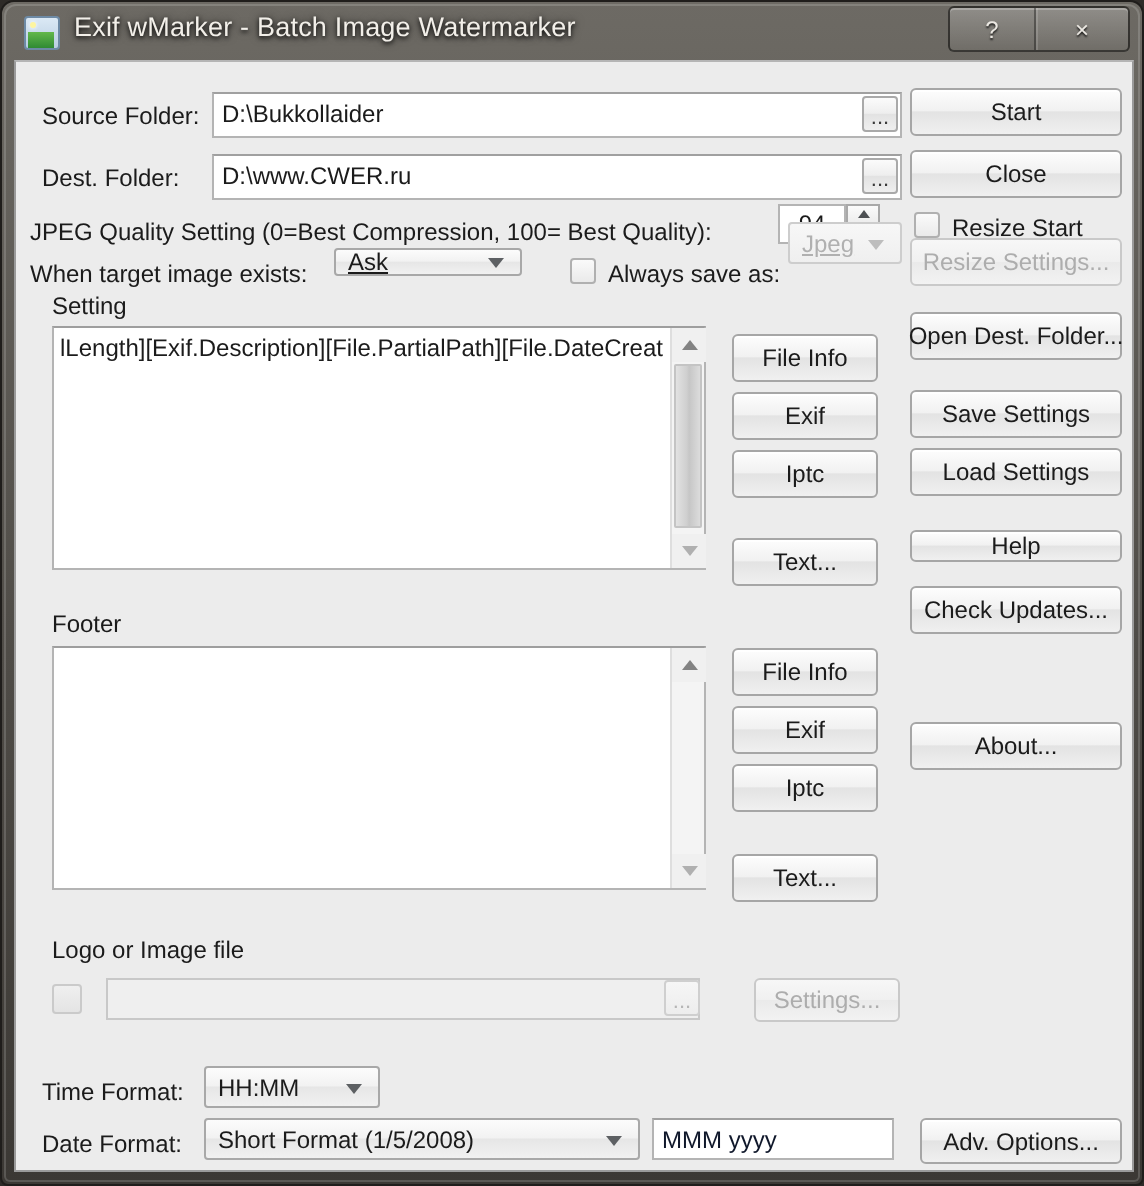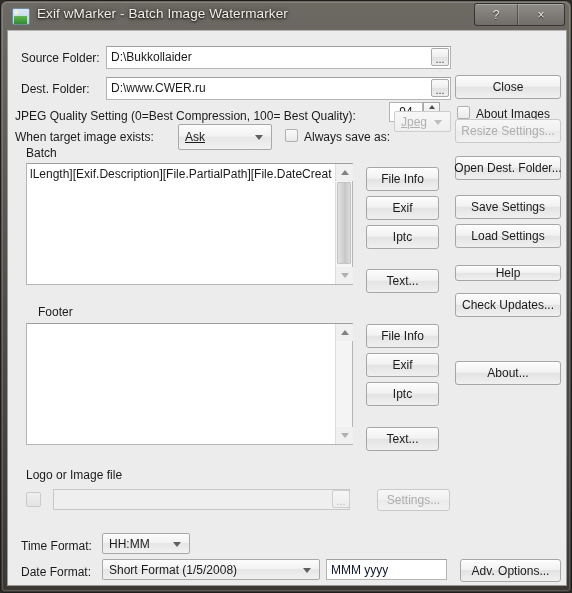--- a/index.html
+++ b/index.html
@@ -305,51 +305,51 @@
     <div class="spin-btns" style="left:415px; top:71px;">
       <div class="spin-half">
           <span class="tri-up"></span>
         </div>
       <div class="spin-half">
           <span class="tri-dn"></span>
         </div>
     </div>
 
     <div class="lbl" style="left:7px; top:99px;">When target image exists:</div>
-    <div class="combo" style="left:170px; top:93px; width:94px; height:26px;text-decoration:underline;">
+    <div class="combo" style="left:159px; top:93px; width:94px; height:14px;text-decoration:underline;">
       <span>Ask</span>
       <span class="arrow"></span>
     </div>
 
     <div class="cb" style="left:277px; top:98px;"></div>
     <div class="lbl" style="left:296px; top:99px;">Always save as:</div>
     <div class="combo disabled" style="left:386px; top:80px; width:57px; height:21px;text-decoration:underline;">
       <span>Jpeg</span>
       <span class="arrow"></span>
     </div>
 
-    <div class="lbl" style="left:18px; top:115px; font-weight:normal;">Batch</div>
+    <div class="lbl" style="left:18px; top:115px; font-weight:normal;">Setting</div>
     <div class="ta-wrap" style="left:18px; top:132px; width:327px; height:122px;">
       <div class="ta-text"><span>lLength][Exif.Description][File.PartialPath][File.DateCreation]</span></div>
       <div class="vscroll">
         <div class="vs-btn up">
             <span class="vs-up-tri"></span>
           </div>
         <div class="vs-thumb" style="height:80px;"></div>
         <div class="vs-btn dn">
             <span class="vs-dn-tri"></span>
           </div>
       </div>
     </div>
     <div class="btn" style="left:358px; top:136px; width:73px; height:24px;">File Info</div>
     <div class="btn" style="left:358px; top:165px; width:73px; height:24px;">Exif</div>
     <div class="btn" style="left:358px; top:194px; width:73px; height:24px;">Iptc</div>
     <div class="btn" style="left:358px; top:238px; width:73px; height:24px;">Text...</div>
 
-    <div class="lbl" style="left:30px; top:274px;">Footer</div>
+    <div class="lbl" style="left:18px; top:274px;">Footer</div>
     <div class="ta-wrap" style="left:18px; top:292px; width:327px; height:122px;">
       <div class="ta-text"></div>
       <div class="vscroll">
         <div class="vs-btn up">
             <span class="vs-up-tri"></span>
           </div>
         <div class="vs-btn dn">
             <span class="vs-dn-tri"></span>
           </div>
       </div>
@@ -372,24 +372,25 @@
     </div>
 
     <div class="lbl" style="left:13px; top:534px;">Date Format:</div>
     <div class="combo" style="left:94px; top:528px; width:218px; height:21px;">
       <span>Short Format (1/5/2008)</span>
       <span class="arrow"></span>
     </div>
     <div class="tinput ghost" style="left:318px; top:528px; width:121px; height:21px;">MMM yyyy</div>
     <div class="btn" style="left:452px; top:528px; width:101px; height:23px;">Adv. Options...</div>
 
+    <div class="btn" style="left:447px; top:13px; width:106px; height:24px;">Start</div>
     <div class="btn" style="left:447px; top:44px; width:106px; height:24px;">Close</div>
 
     <div class="cb" style="left:449px; top:75px;"></div>
-    <div class="lbl" style="left:468px; top:76px;">About Images</div>
+    <div class="lbl" style="left:468px; top:76px;">Resize Start</div>
 
     <div class="btn disabled" style="left:447px; top:88px; width:106px; height:24px;">Resize Settings...</div>
     <div class="btn" style="left:447px; top:164px; width:106px; height:24px;">Save Settings</div>
 
     <div class="btn" style="left:447px; top:125px; width:106px; height:24px;">Open Dest. Folder...</div>
     <div class="btn" style="left:447px; top:193px; width:106px; height:24px;">Load Settings</div>
 
     <div class="btn" style="left:447px; top:234px; width:106px; height:16px;">Help</div>
     <div class="btn" style="left:447px; top:262px; width:106px; height:24px;">Check Updates...</div>
 

